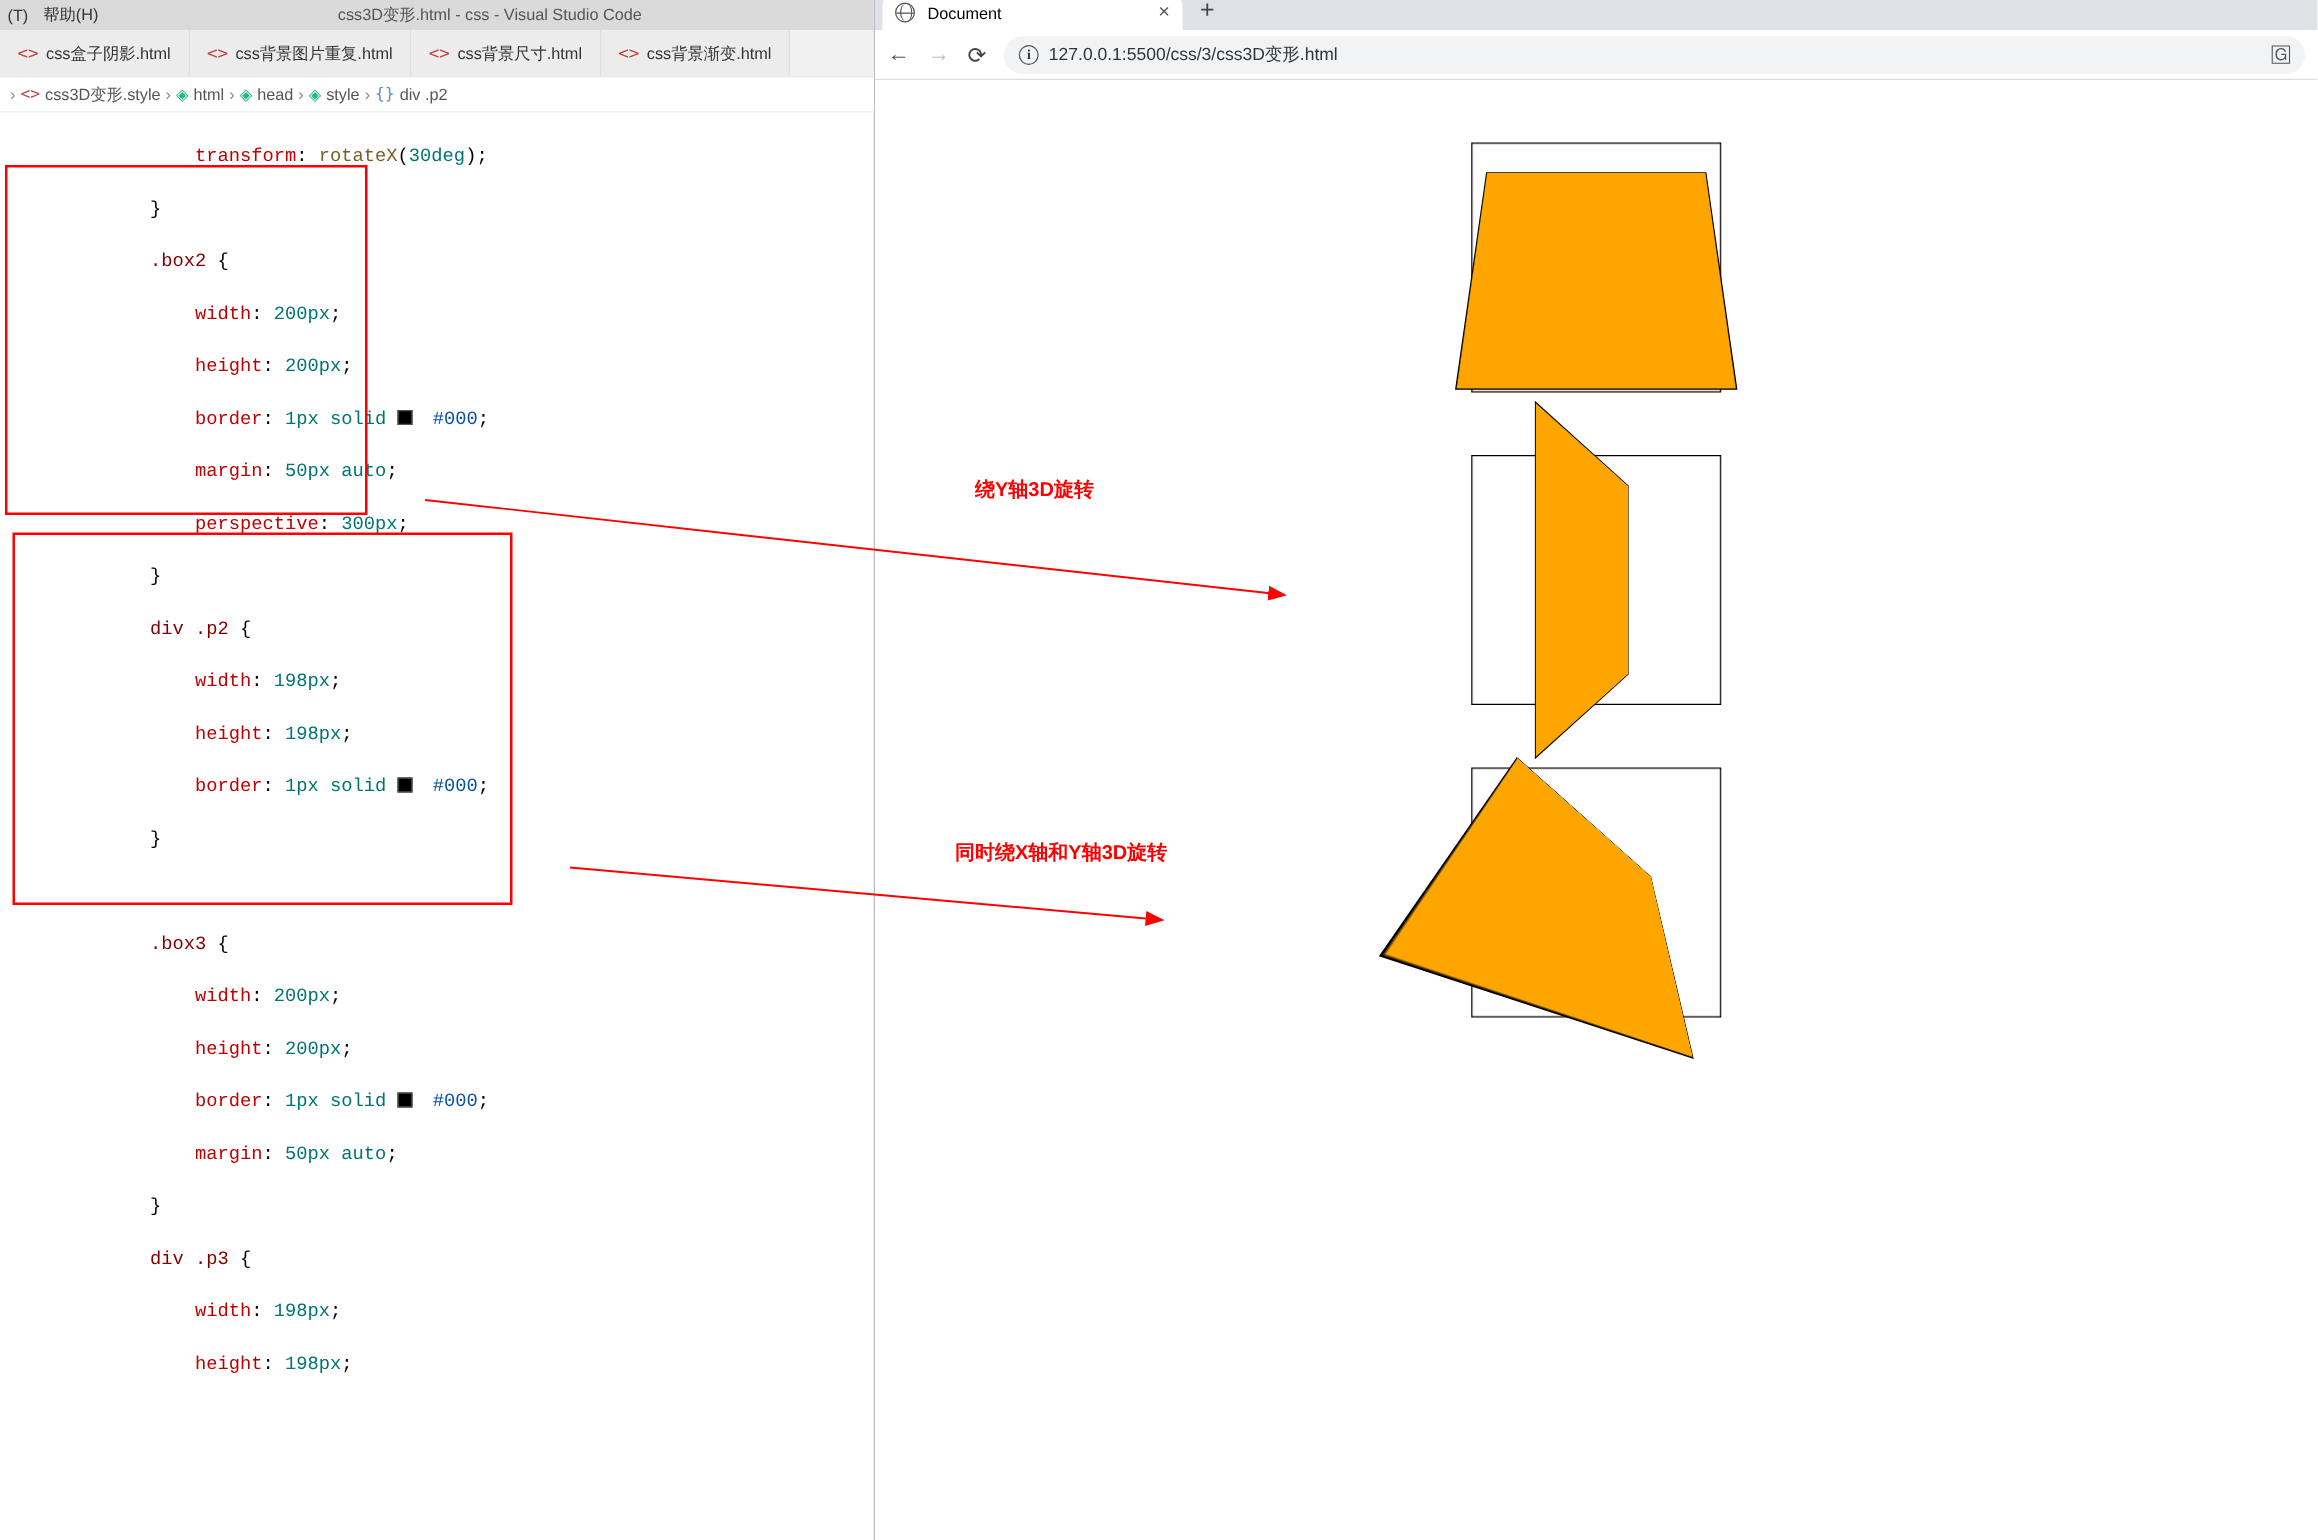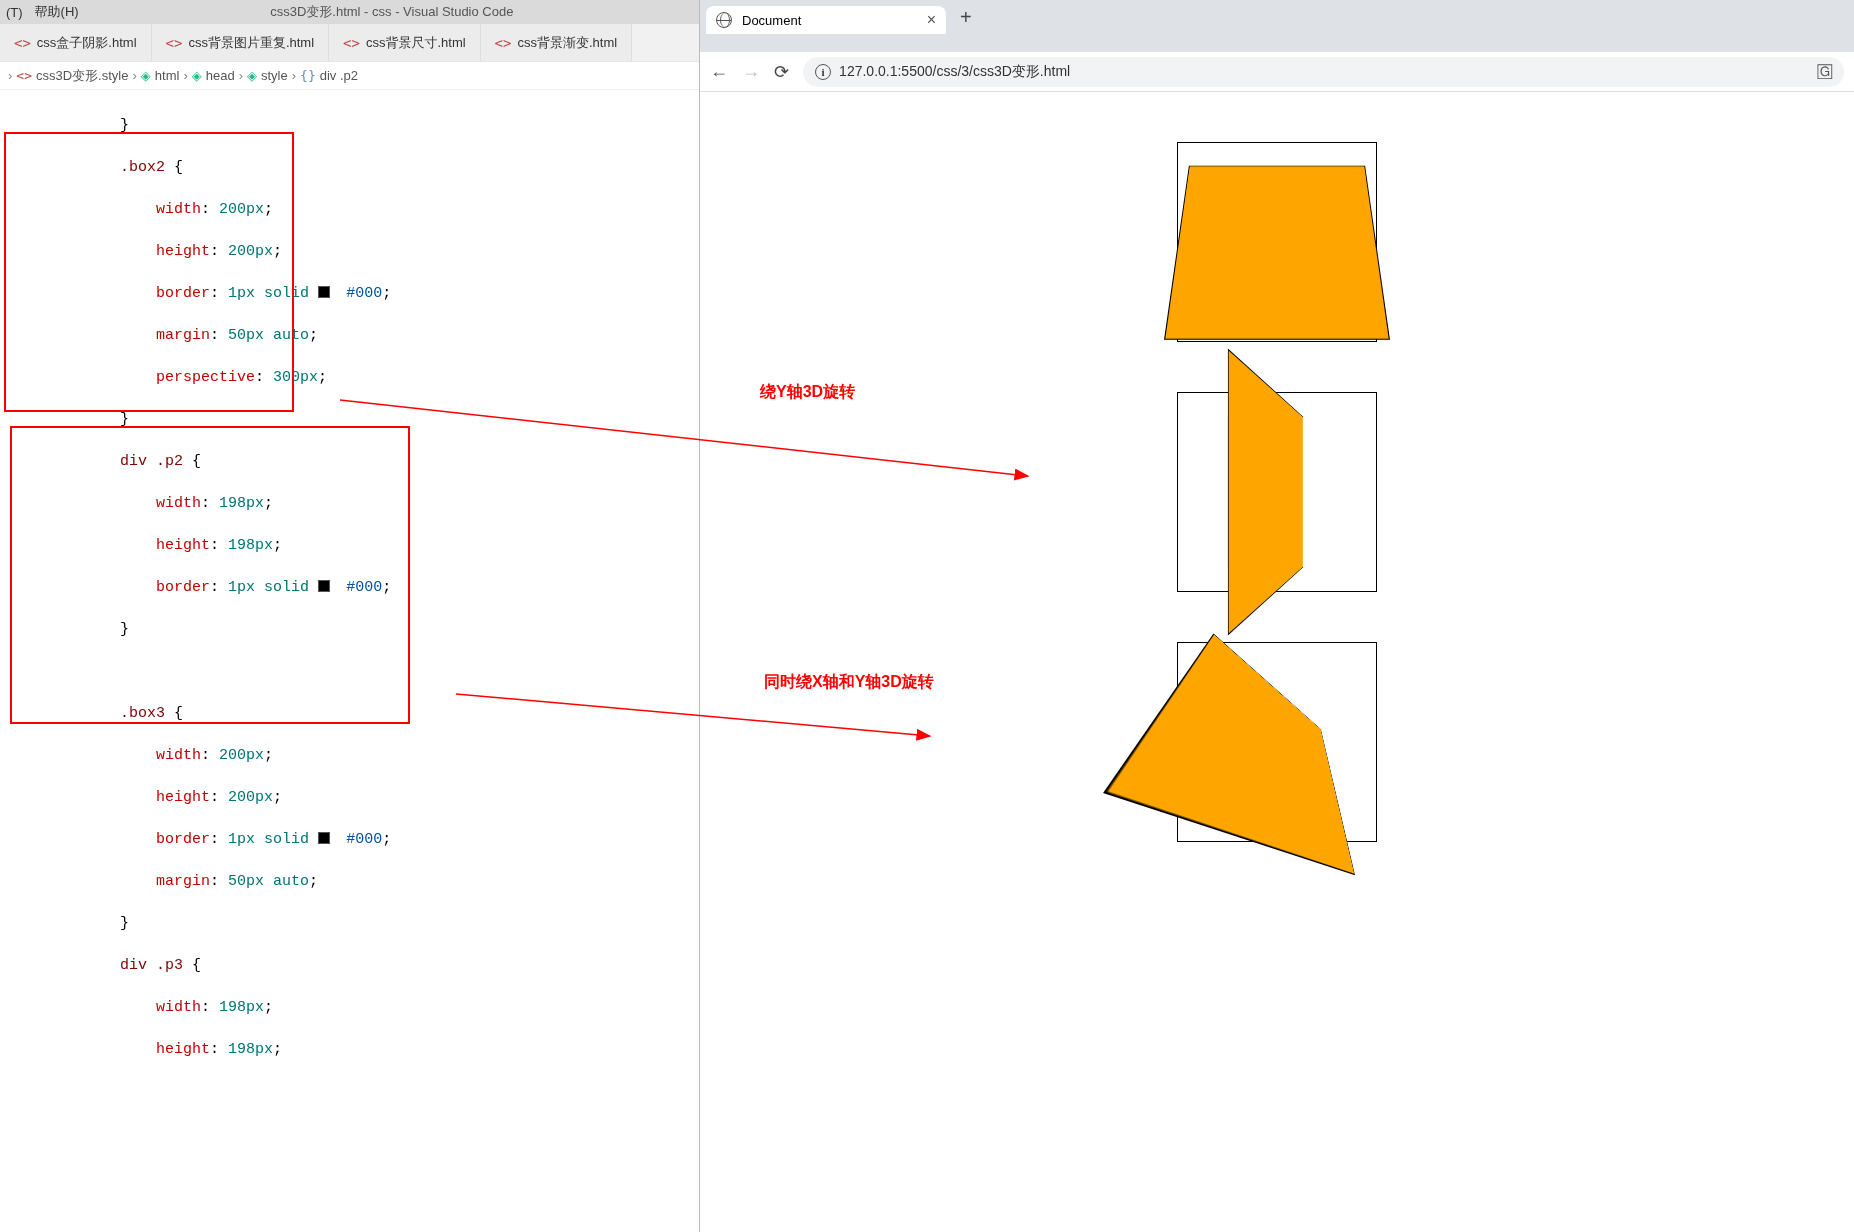--- a/index.html
+++ b/index.html
@@ -109,24 +109,24 @@
 }
 
 
 .browser {
   flex: 1;
   display: flex;
   flex-direction: column;
   background: #fff;
 }
 .br-tabs {
-  height: 52px;
+  height: 24px;
   background: #dee1e6;
   display: flex;
-  align-items: flex-start;
+  align-items: flex-end;
   padding: 6px 6px 0 6px;
   gap: 8px;
 }
 .br-tab {
   background: #fff;
   border-radius: 8px 8px 0 0;
   padding: 6px 10px;
   display: flex;
   align-items: center;
   gap: 10px;
@@ -241,20 +241,21 @@
     <span>head</span>
     <span class="chev">›</span>
     <span class="bc-cube">◈</span>
     <span>style</span>
     <span class="chev">›</span>
     <span class="bc-brace">{}</span>
     <span>div .p2</span>
   </div>
 
   <div class="editor">
+<div class="line">            <span class="t-prop">transform</span><span class="t-punc">: </span><span class="t-func">rotateX</span><span class="t-punc">(</span><span class="t-named">30deg</span><span class="t-punc">);</span></div>
 <div class="line">        <span class="t-brace">}</span></div>
 <div class="line">        <span class="t-sel">.box2</span> <span class="t-brace">{</span></div>
 <div class="line">            <span class="t-prop">width</span><span class="t-punc">: </span><span class="t-named">200px</span><span class="t-punc">;</span></div>
 <div class="line">            <span class="t-prop">height</span><span class="t-punc">: </span><span class="t-named">200px</span><span class="t-punc">;</span></div>
 <div class="line">            <span class="t-prop">border</span><span class="t-punc">: </span><span class="t-named">1px</span> <span class="t-named">solid</span> <span class="swatch black"></span><span class="t-col">#000</span><span class="t-punc">;</span></div>
 <div class="line">            <span class="t-prop">margin</span><span class="t-punc">: </span><span class="t-named">50px</span> <span class="t-named">auto</span><span class="t-punc">;</span></div>
 <div class="line">            <span class="t-prop">perspective</span><span class="t-punc">: </span><span class="t-named">300px</span><span class="t-punc">;</span></div>
 <div class="line">        <span class="t-brace">}</span></div>
 <div class="line">        <span class="t-sel">div .p2</span> <span class="t-brace">{</span></div>
 <div class="line">            <span class="t-prop">width</span><span class="t-punc">: </span><span class="t-named">198px</span><span class="t-punc">;</span></div>
@@ -315,21 +316,21 @@
       </div>
     <div class="box box2">
         <div class="p p2"></div>
       </div>
     <div class="box box3">
         <div class="p p3"></div>
       </div>
   </div>
 </div>
 
-<div class="annot-label" style="left:760px; top:382px;">绕Y轴3D旋转</div>
+<div class="annot-label" style="left:780px; top:382px;">绕Y轴3D旋转</div>
 <div class="annot-label" style="left:720px; top:672px;margin-left:44px;">同时绕X轴和Y轴3D旋转</div>
 
 <svg class="arrows">
   <defs>
     <marker id="ah" markerWidth="10" markerHeight="8" refX="9" refY="4" orient="auto">
       <path d="M0,0 L10,4 L0,8 Z" fill="#ff0000"></path>
     </marker>
   </defs>
   <line x1="340" y1="400" x2="1028" y2="476" stroke="#ff0000" stroke-width="1.5" marker-end="url(#ah)"></line>
   <line x1="456" y1="694" x2="930" y2="736" stroke="#ff0000" stroke-width="1.5" marker-end="url(#ah)"></line>

